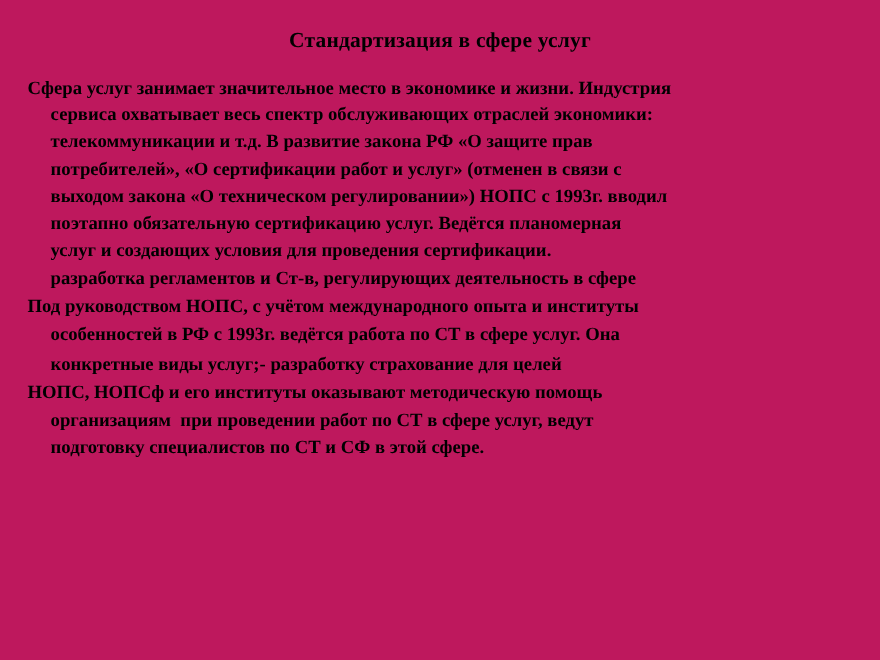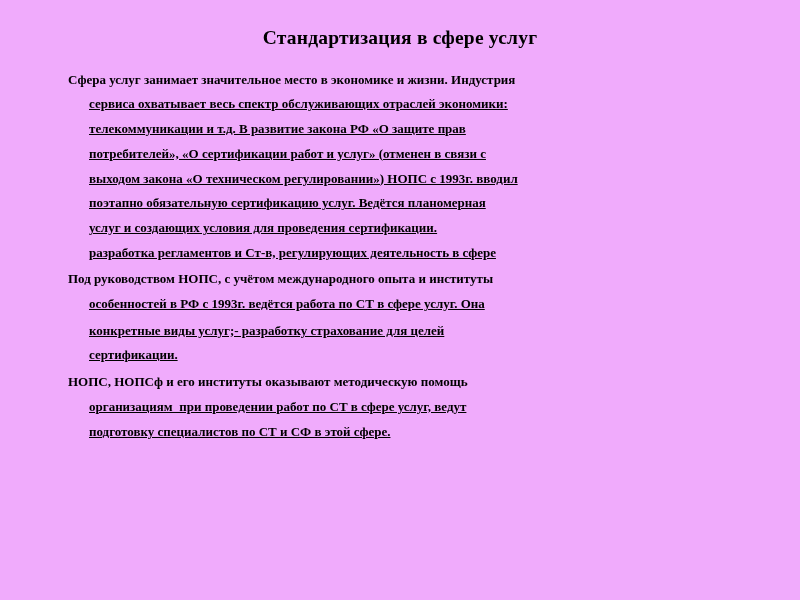--- a/index.html
+++ b/index.html
@@ -9,40 +9,40 @@
     background: #ffffff;
     color: #000000;
     font-family: "Liberation Serif", "DejaVu Serif", serif;
     overflow: hidden;
   }
   .slide {
     box-sizing: border-box;
     width: 800px;
     height: 600px;
     padding-top: 26px;
-    background: #f0abfc;
+    background: #be185d;
   }
   .title {
     margin: 0;
     font-size: 19.5px;
     font-weight: 700;
     line-height: 24.7px;
     text-align: center;
     letter-spacing: 0.2px;
   }
   .body {
-    margin: 17px 28px 0 68px;
-    font-size: 13px;
+    margin: 17px 28px 0 25px;
+    font-size: 17px;
     font-weight: 700;
     line-height: 24.7px;
   }
   .para { margin: 2px 0 0 0; }
   .para.first { margin-top: 0; }
   .line { white-space: pre-wrap; }
-  .line.cont { padding-left: 21px; text-decoration: underline; }
+  .line.cont { padding-left: 21px; }
 </style>
 </head>
 <body>
 
 <div class="slide">
   <h1 class="title">Стандартизация в сфере услуг</h1>
   <div class="body">
     <div class="para first">
         <div class="line">Сфера услуг занимает значительное место в экономике и жизни. Индустрия</div>
         <div class="line cont">сервиса охватывает весь спектр обслуживающих отраслей экономики:</div>
@@ -52,21 +52,20 @@
         <div class="line cont">поэтапно обязательную сертификацию услуг. Ведётся планомерная</div>
         <div class="line cont">услуг и создающих условия для проведения сертификации.</div>
         <div class="line cont">разработка регламентов и Ст-в, регулирующих деятельность в сфере</div>
       </div>
     <div class="para">
         <div class="line">Под руководством НОПС, с учётом международного опыта и институты</div>
         <div class="line cont">особенностей в РФ с 1993г. ведётся работа по СТ в сфере услуг. Она</div>
       </div>
     <div class="para">
         <div class="line cont">конкретные виды услуг;- разработку страхование для целей</div>
-        <div class="line cont">сертификации.</div>
       </div>
     <div class="para">
         <div class="line">НОПС, НОПСф и его институты оказывают методическую помощь</div>
         <div class="line cont">организациям  при проведении работ по СТ в сфере услуг, ведут</div>
         <div class="line cont">подготовку специалистов по СТ и СФ в этой сфере.</div>
       </div>
   </div>
 </div>
 
 </body></html>

